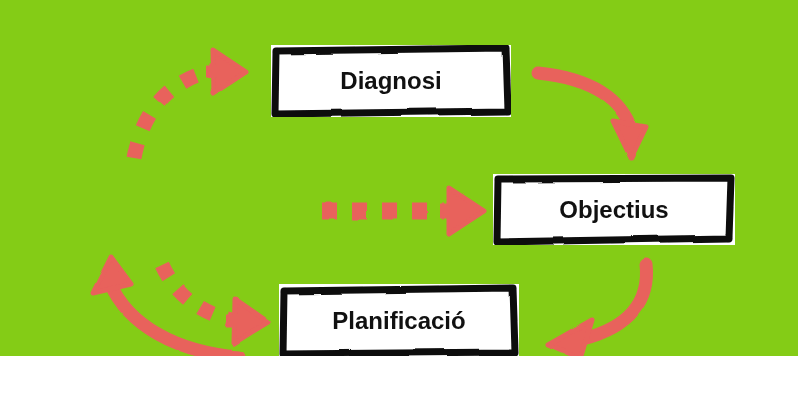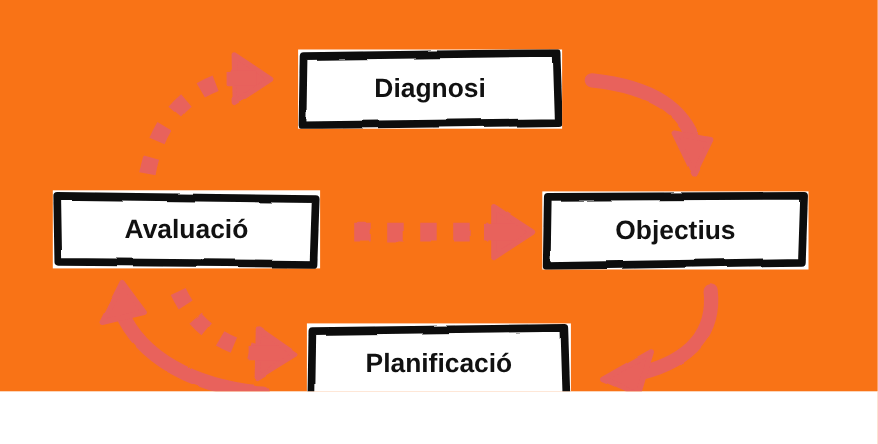--- a/index.html
+++ b/index.html
@@ -7,21 +7,21 @@
     padding: 0;
     background: #ffffff;
   }
   body {
     font-family: "Liberation Sans", sans-serif;
   }
   #canvas {
     position: relative;
     width: 798px;
     height: 356px;
-    background: #f97316;
+    background: #84cc16;
     overflow: hidden;
   }
   #arrow-layer {
     position: absolute;
     left: 0;
     top: 0;
     width: 798px;
     height: 404px;
   }
   .node-box {
@@ -47,21 +47,21 @@
     font-family: "Liberation Sans", sans-serif;
     font-weight: bold;
     font-size: 24px;
     color: #111111;
     letter-spacing: 0px;
     white-space: nowrap;
   }
   #box-diagnosi   { left: 271px; top: 45px;  width: 240px; height: 72px; }
   #box-avaluacio  { left: 48px;  top: 173px; width: 243px; height: 71px; }
   #box-objectius  { left: 493px; top: 174px; width: 242px; height: 71px; }
-  #box-planificacio { left: 279px; top: 294px; width: 240px; height: 74px; }
+  #box-planificacio { left: 279px; top: 284px; width: 240px; height: 74px; }
 </style>
 </head>
 <body>
 
 <div id="canvas">
 
   <svg id="arrow-layer" viewBox="0 0 798 404">
     <defs>
       <filter id="rough" x="-20%" y="-20%" width="140%" height="140%">
         <feTurbulence type="fractalNoise" baseFrequency="0.035" numOctaves="2" seed="7" result="noise"></feTurbulence>
@@ -107,26 +107,20 @@
     </g>
   </svg>
 
   <div class="node-box" id="box-diagnosi">
     <svg class="node-frame" viewBox="0 0 240 72" preserveAspectRatio="none" filter="url(#roughbox)">
       <path d="M 5,6 L 235,3 L 237,66 L 4,69 Z" fill="#ffffff" stroke="#0d0d0d" stroke-width="7" stroke-linejoin="round"></path>
     </svg>
     <span class="node-label">Diagnosi</span>
   </div>
 
-  <div class="node-box" id="box-avaluacio">
-    <svg class="node-frame" viewBox="0 0 243 71" preserveAspectRatio="none" filter="url(#roughbox)">
-      <path d="M 4,5 L 239,8 L 237,67 L 5,65 Z" fill="#ffffff" stroke="#0d0d0d" stroke-width="7" stroke-linejoin="round"></path>
-    </svg>
-    <span class="node-label">Avaluació</span>
-  </div>
 
   <div class="node-box" id="box-objectius">
     <svg class="node-frame" viewBox="0 0 242 71" preserveAspectRatio="none" filter="url(#roughbox)">
       <path d="M 5,5 L 238,4 L 236,64 L 4,68 Z" fill="#ffffff" stroke="#0d0d0d" stroke-width="7" stroke-linejoin="round"></path>
     </svg>
     <span class="node-label">Objectius</span>
   </div>
 
   <div class="node-box" id="box-planificacio">
     <svg class="node-frame" viewBox="0 0 240 74" preserveAspectRatio="none" filter="url(#roughbox)">

